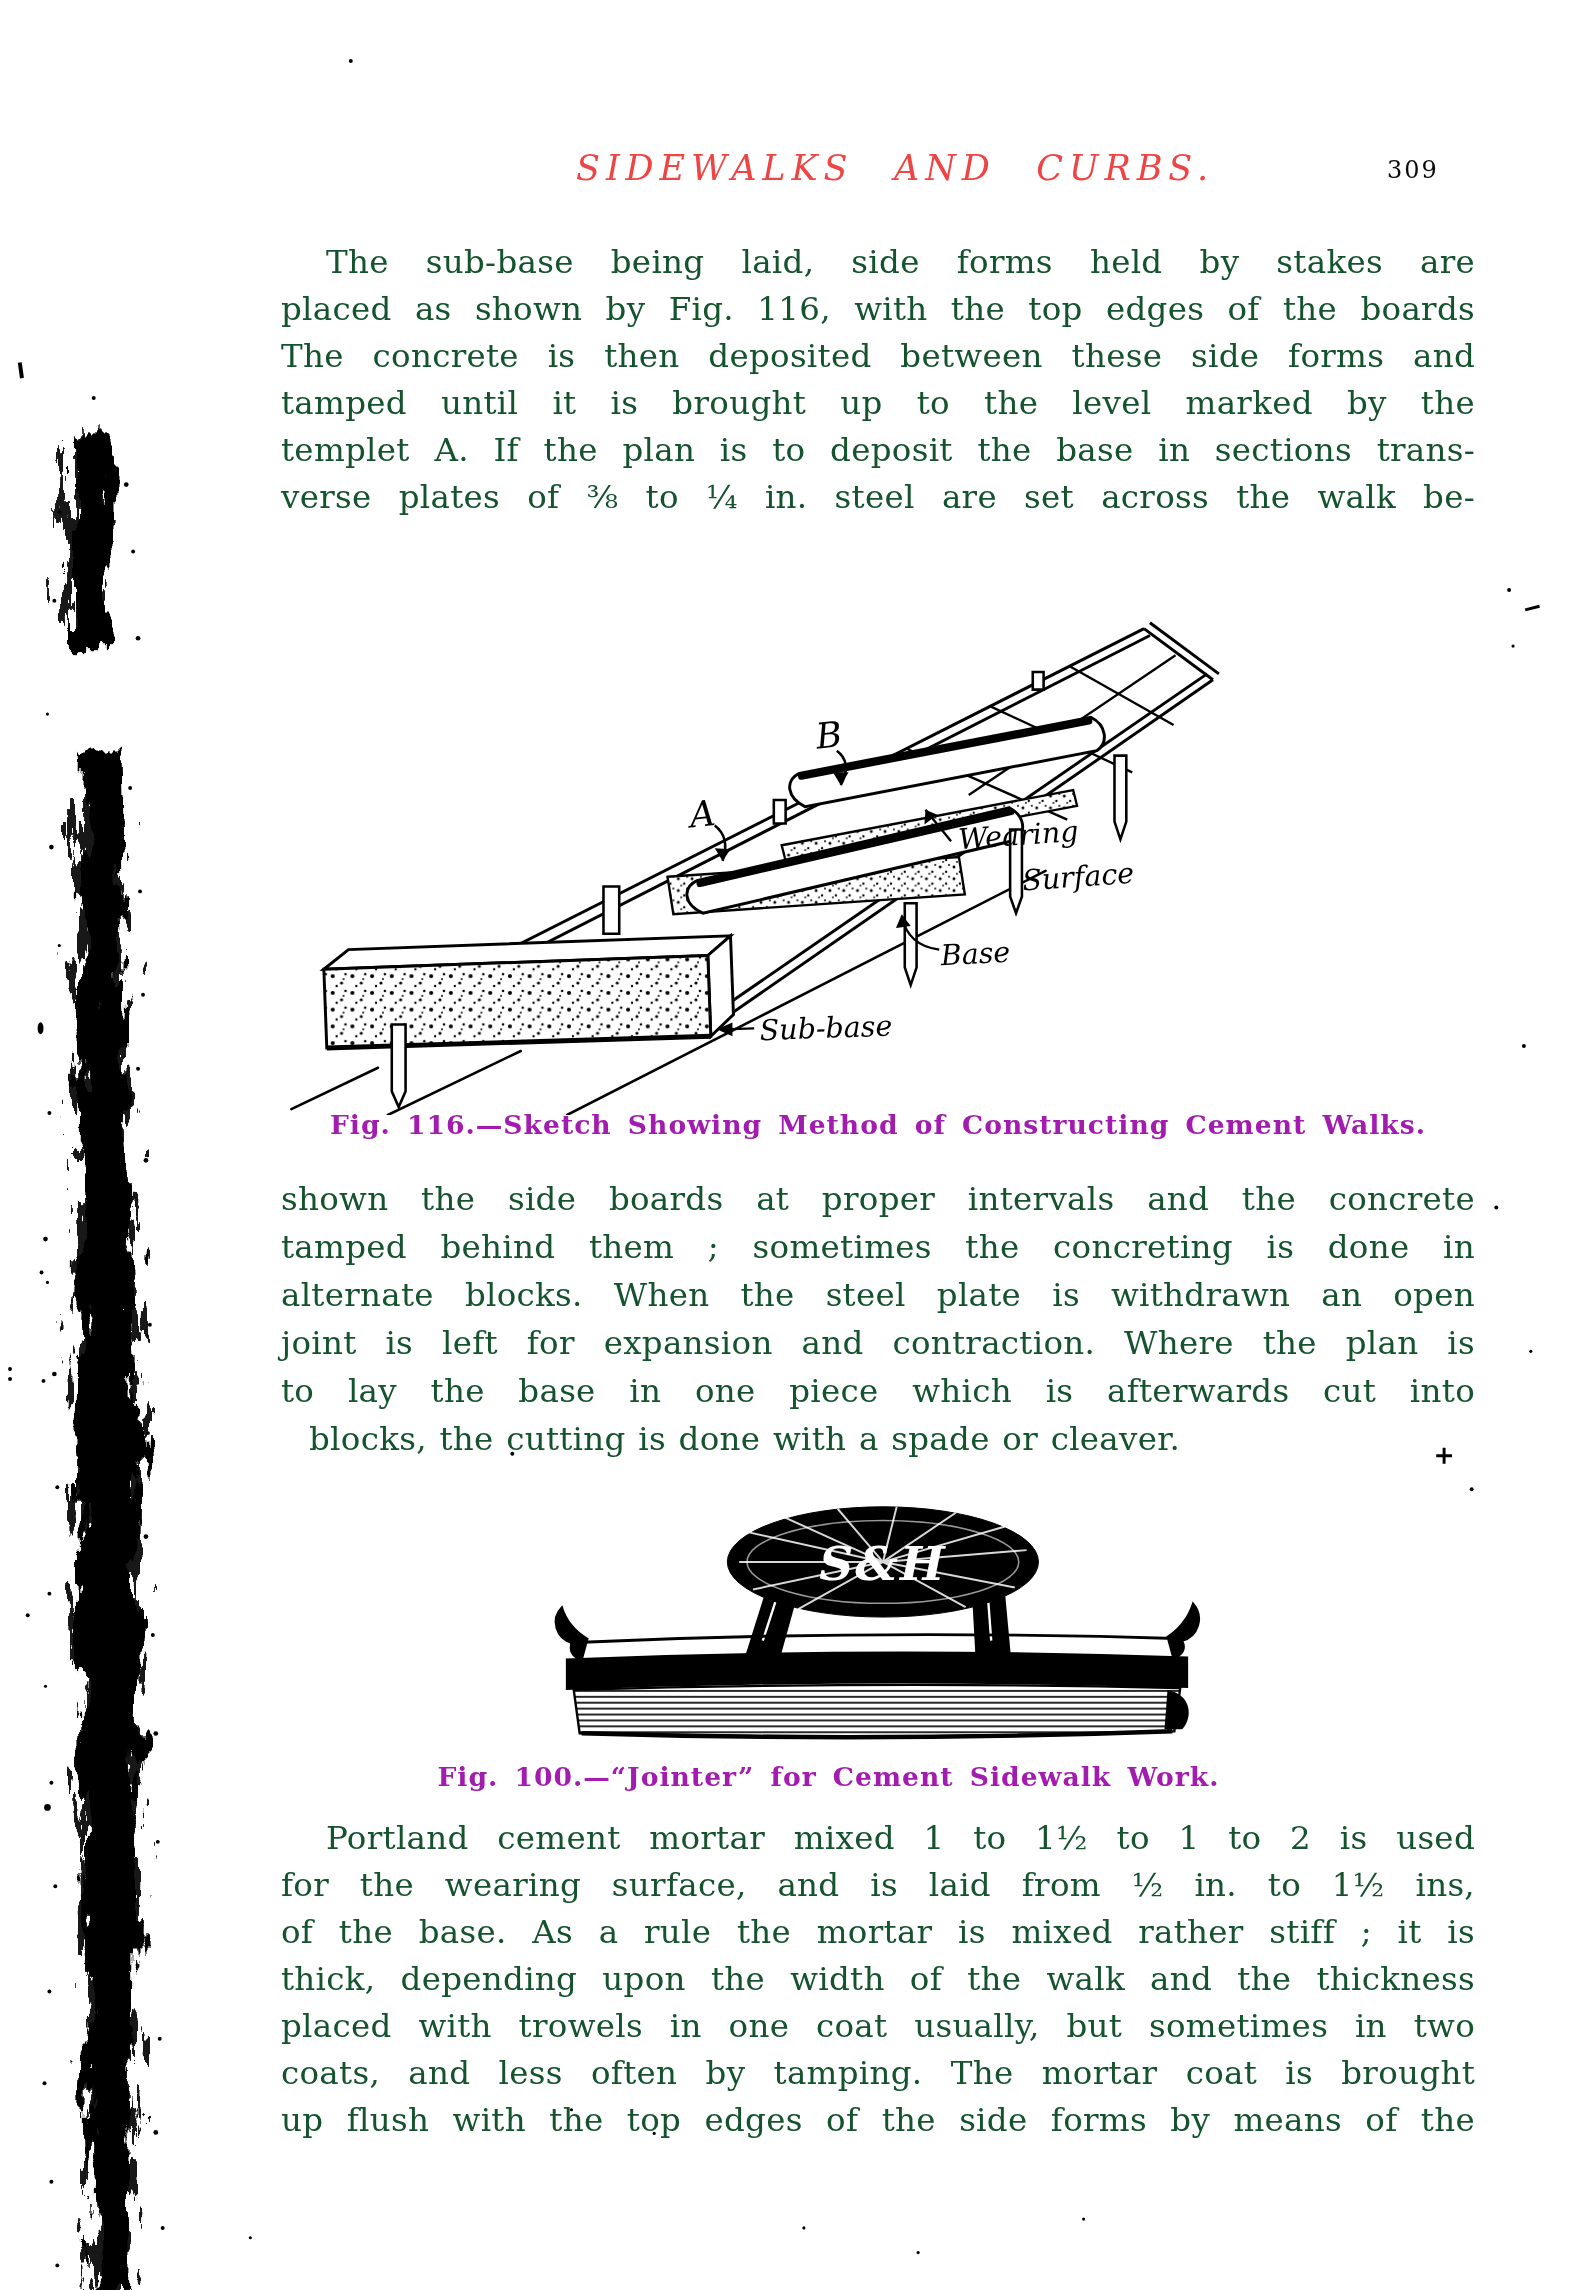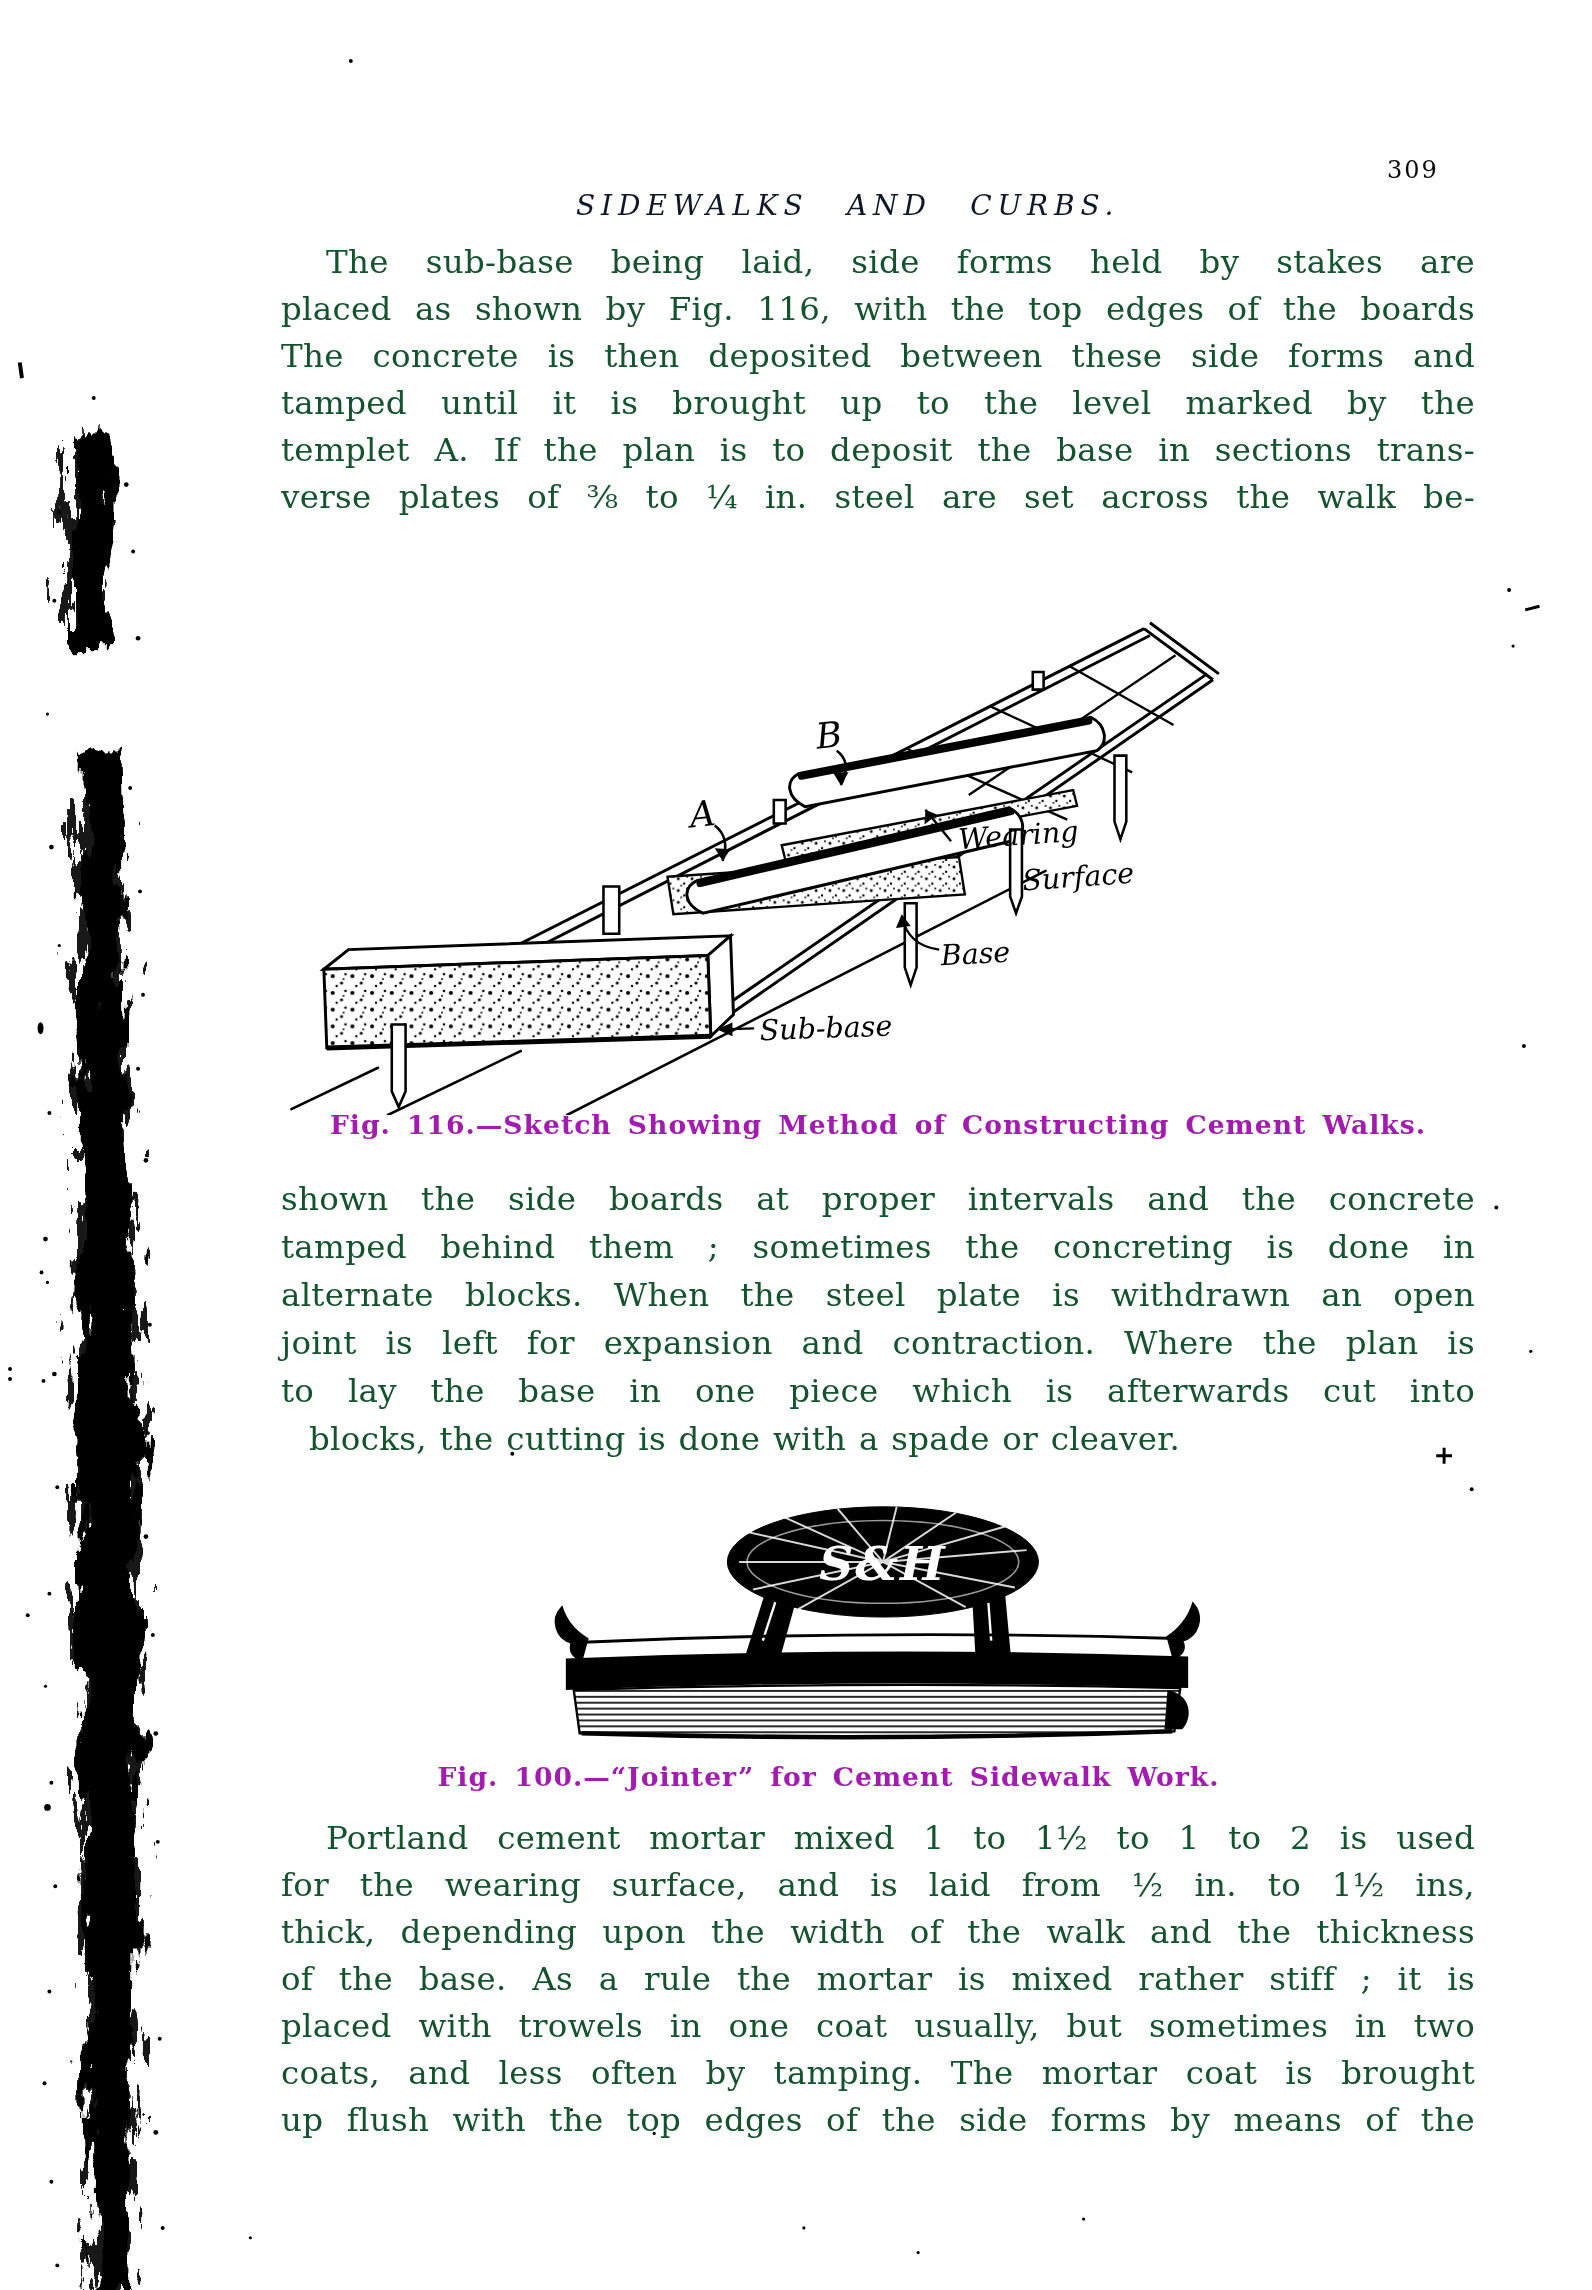--- a/index.html
+++ b/index.html
@@ -4,22 +4,22 @@
 <style>
   html,body{margin:0;padding:0;}
   body{
     width:1593px;height:2290px;position:relative;background:#ffffff;
     font-family:"DejaVu Serif", serif;color:#000;overflow:hidden;
   }
   .abs{position:absolute;}
   
   .running-head{
     position:absolute;left:576px;top:148px;
-    font-style:italic;font-size:28px;letter-spacing:5.9px;word-spacing:23.6px;
-    white-space:nowrap;color:#0f172a;margin-top:41px;
+    font-style:italic;font-size:35px;letter-spacing:5.9px;word-spacing:23.6px;
+    white-space:nowrap;color:#ef4444;
   }
   .page-num{
     position:absolute;left:1387px;top:156px;
     font-size:24px;letter-spacing:2px;color:#0b0b0b;
   }
   
   .para{position:absolute;left:281px;width:1194px;}
   .line{
     font-size:32.5px;color:#14532d;letter-spacing:0.3px;word-spacing:2px;
     text-align:justify;text-align-last:justify;white-space:normal;
@@ -204,22 +204,22 @@
     <path d="M640,150 C656,146 663,126 651,112 C646,128 635,140 625,146 L631,168 C641,164 644,158 640,150 Z" fill="#000" stroke="#000" stroke-width="2"></path>
     <path d="M625,200 C648,204 652,226 640,240 L622,240 Z" fill="#000"></path>
   </g>
 </svg>
 
 <div class="caption cap117" style="top:1761px;">Fig. 100.—“Jointer” for Cement Sidewalk Work.</div>
 
 <div class="para p3" style="top:1815px;">
   <div class="line ind">Portland cement mortar mixed 1 to 1½ to 1 to 2 is used</div>
   <div class="line">for the wearing surface, and is laid from ½ in. to 1½ ins,</div>
+  <div class="line">of the base.  As a rule the mortar is mixed rather stiff ;  it is</div>
   <div class="line">thick, depending upon the width of the walk and the thickness</div>
-  <div class="line">of the base.  As a rule the mortar is mixed rather stiff ;  it is</div>
   <div class="line">placed with trowels in one coat usually, but sometimes in two</div>
   <div class="line">coats, and less often by tamping.  The mortar coat is brought</div>
   <div class="line">up flush with the top edges of the side forms by means of the</div>
 </div>
 
 <svg class="overlay" width="1593" height="2290" viewBox="0 0 1617 2325">
   <defs>
     <filter id="rough" x="-120%" y="-15%" width="340%" height="130%">
       <feTurbulence type="fractalNoise" baseFrequency="0.055 0.016" numOctaves="4" seed="11"></feTurbulence>
       <feDisplacementMap in="SourceGraphic" scale="48" xChannelSelector="R" yChannelSelector="G"></feDisplacementMap>

